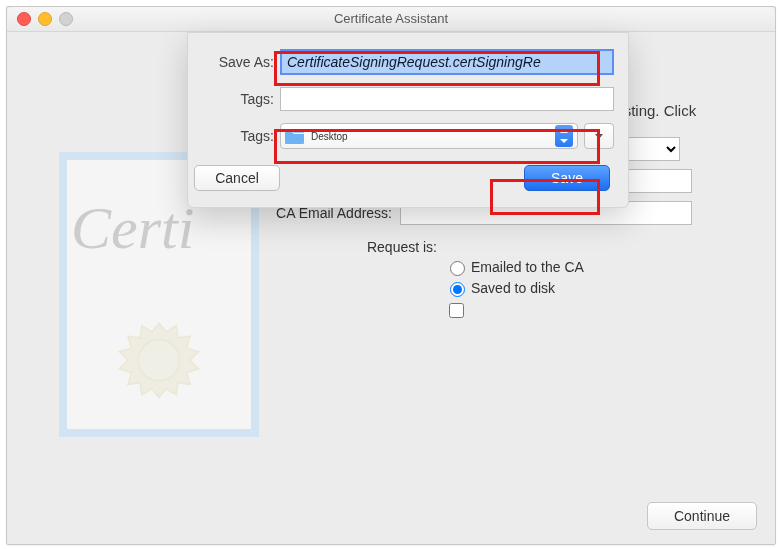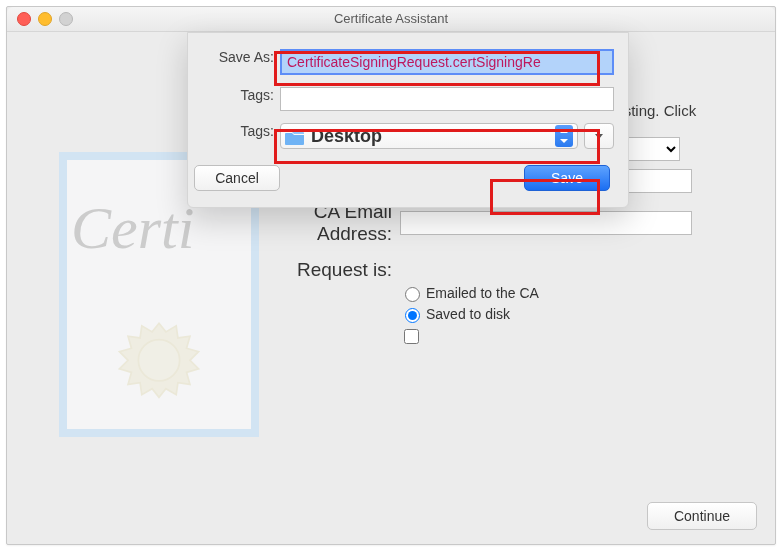--- a/index.html
+++ b/index.html
@@ -98,35 +98,35 @@
   }
   .row {
     display: flex;
     align-items: center;
     margin-bottom: 8px;
   }
   .row .lbl {
     width: 140px;
     text-align: right;
     margin-right: 8px;
-    font-size: 19px;
+    font-size: 14px;
     color: #333;
   }
   .row .field {
     flex: 1;
     max-width: 280px;
     height: 22px;
     border: 1px solid #bdbdbd;
     background: #fff;
     padding: 0 5px;
     font-size: 13px;
     outline: none;
   }
   .row select.field { height: 24px; }
-  .radio-block { margin-top: 14px; }
+  .radio-block { margin-top: 14px; padding-left: 45px; }
   .radio-row, .check-row {
     display: flex;
     align-items: center;
     margin: 3px 0 3px 148px;
     font-size: 14px;
   }
   .radio-row input, .check-row input { margin-right: 6px; }
 
   .continue-btn {
     position: absolute;
@@ -150,60 +150,61 @@
     width: 420px;
     background: #ececec;
     border: 1px solid #d5d5d5;
     border-radius: 0 0 6px 6px;
     box-shadow: 0 12px 32px rgba(0,0,0,.18);
     padding: 16px 14px 16px 6px;
     z-index: 20;
   }
   .sheet .srow {
     display: flex;
+    align-items: center;
     margin-bottom: 12px;
   }
   .sheet .slbl {
     width: 80px;
     text-align: right;
     margin-right: 6px;
     font-size: 14px;
     color: #444;
   }
   .sheet input[type=text] {
     flex: 1;
     height: 22px;
     border: 1px solid #bdbdbd;
     background: #fff;
     padding: 0 5px;
     font-size: 14px;
   }
   .sheet .saveas {
     border: 2px solid #5d8df7 !important;
     background: #b3d3fa !important;
-    color: #be185d;
+    color: #0f172a;
+    font-style: italic;
   }
   .where-wrap {
     display: flex;
     align-items: center;
     flex: 1;
     gap: 6px;
   }
   .where-select {
     flex: 1;
     height: 24px;
     border: 1px solid #bfbfbf;
     border-radius: 4px;
     background: linear-gradient(#fff,#f4f4f4);
     display: flex;
     align-items: center;
     padding: 0 4px;
-    font-size: 18px;
+    font-size: 10px;
     position: relative;
-    font-weight: bold;
   }
   .where-folder-icon {
     width: 20px; height: 15px; margin-right: 6px;
     display: inline-block;
   }
   .stepper {
     width: 18px;
     height: 22px;
     background: linear-gradient(#5a9dfb,#2a7af0);
     border-radius: 3px;

